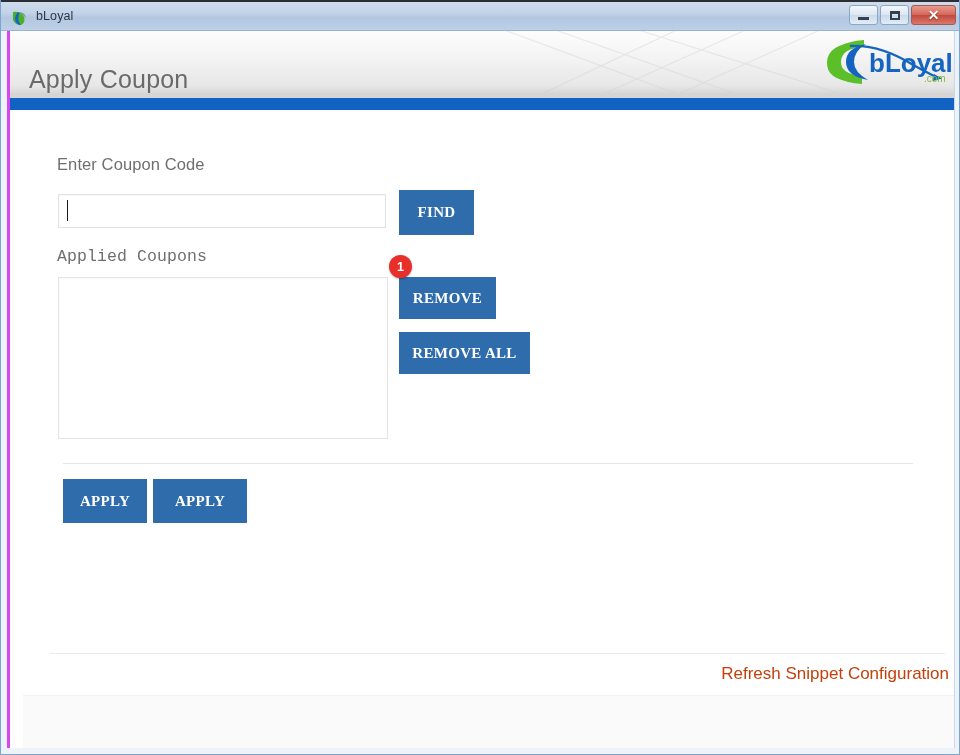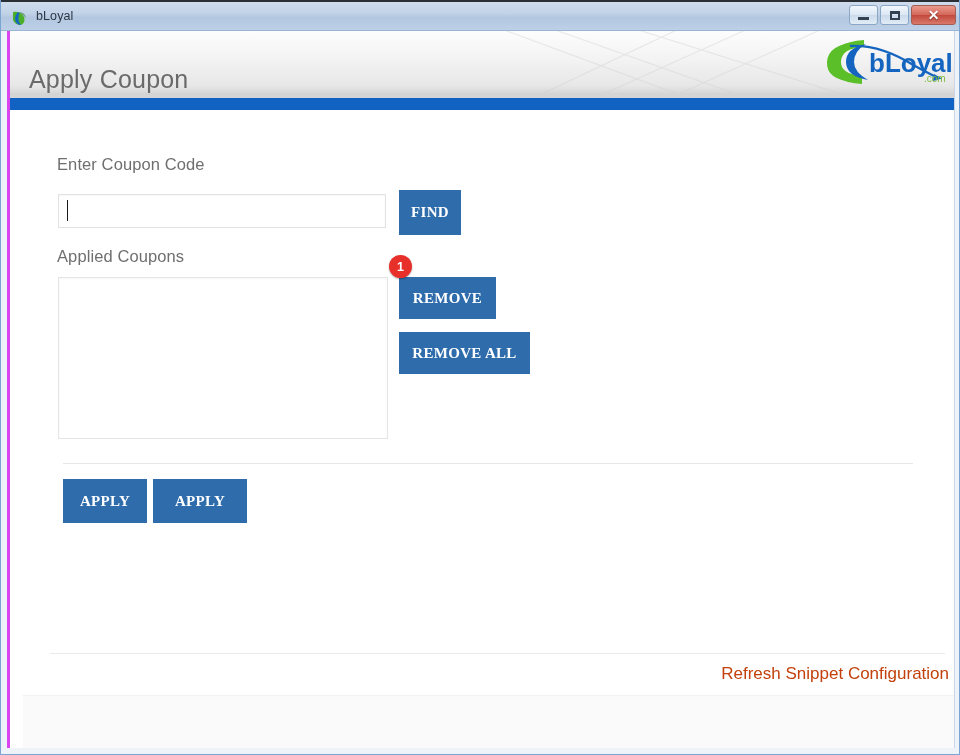--- a/index.html
+++ b/index.html
@@ -159,21 +159,21 @@
     height: 530px;
     background: #ffffff;
   }
   .field-label {
     position: absolute;
     font-size: 16.5px;
     color: #6f6f6f;
     letter-spacing: .1px;
   }
   .label-coupon { left: 34px; top: 45px; }
-  .label-applied { left: 34px; top: 137px; }
+  .label-applied { left: 34px; top: 137px; font-family: Liberation Mono, monospace; }
 
   .coupon-input {
     position: absolute;
     left: 35px; top: 84px;
     width: 328px;
     height: 34px;
     box-sizing: border-box;
     background: #ffffff;
     border: 1px solid #e2e2e2;
     box-shadow: inset 0 1px 2px rgba(0,0,0,.035);
@@ -212,21 +212,21 @@
     font-weight: bold;
     font-size: 15px;
     letter-spacing: .3px;
     cursor: pointer;
     display: flex;
     align-items: center;
     justify-content: center;
     text-align: center;
     padding: 0;
   }
-  .btn-find      { left: 376px; top: 80px;  width: 62px;  height: 45px; }
+  .btn-find      { left: 376px; top: 80px;  width: 75px;  height: 45px; }
   .btn-remove    { left: 376px; top: 167px; width: 97px;  height: 42px; }
   .btn-removeall { left: 376px; top: 222px; width: 131px; height: 42px; }
   .btn-apply     { left: 40px;  top: 369px; width: 84px;  height: 44px; }
   .btn-cancel    { left: 130px; top: 369px; width: 94px;  height: 44px; }
 
   .badge {
     position: absolute;
     left: 366px; top: 145px;
     width: 23px; height: 23px;
     border-radius: 50%;

